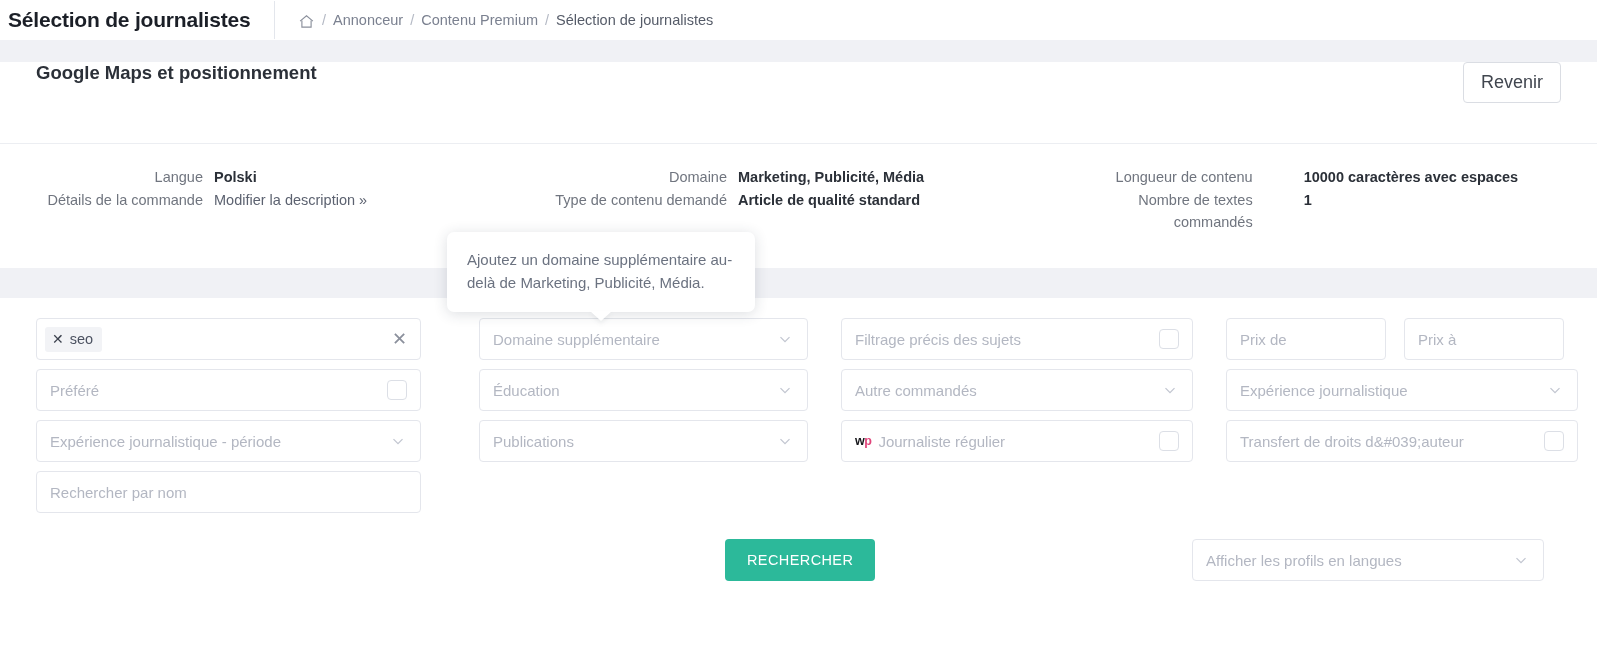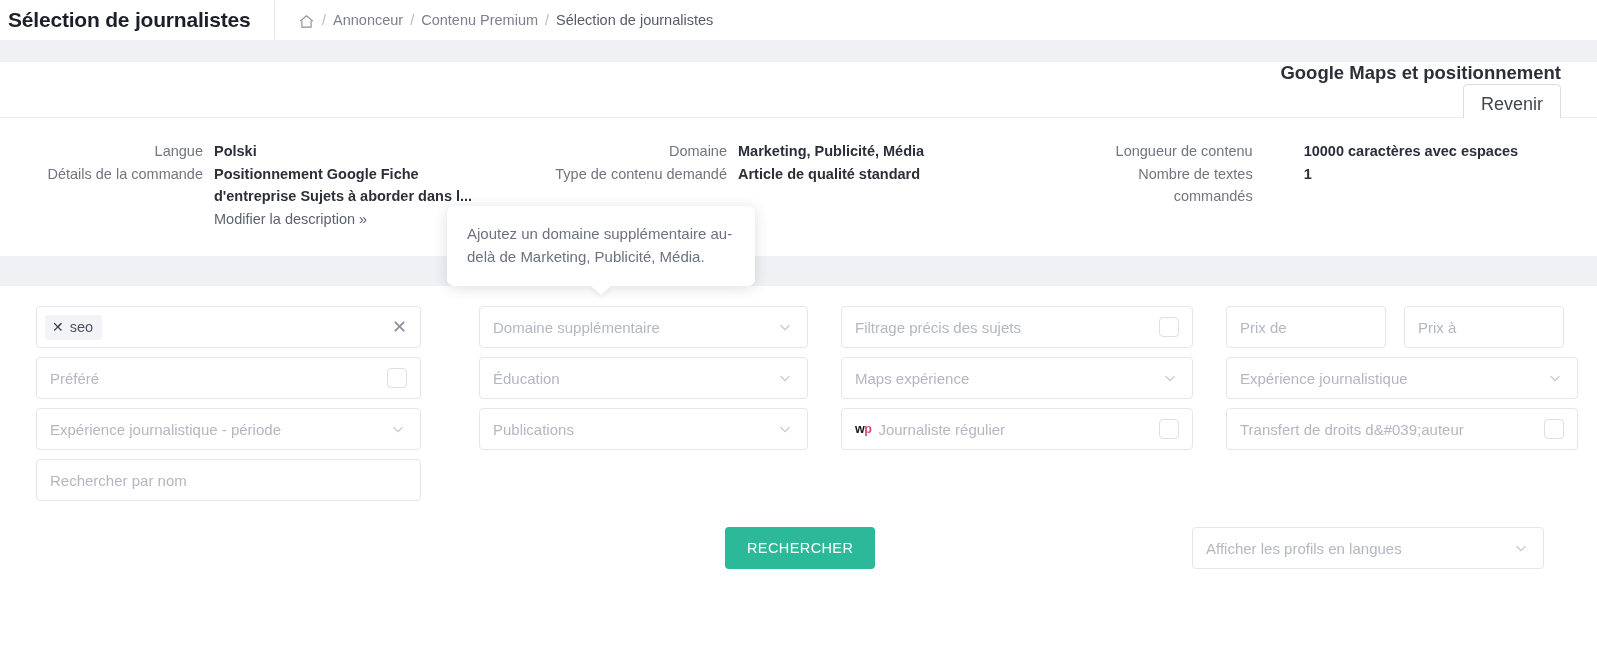--- a/index.html
+++ b/index.html
@@ -48,27 +48,26 @@
   
   .band {
     background: #f0f1f5;
   }
   .band-top { height: 22px; }
   .band-mid { height: 30px; }
 
   
   .card-header {
     background: #ffffff;
-    height: 56px;
-    display: flex;
-    align-items: flex-end;
+    height: 82px;
+    display: flex;
+    align-items: flex-start;
     justify-content: space-between;
     padding: 0 36px 0 36px;
     border-bottom: 1px solid #eceef2;
-    flex-direction: column;
   }
   .card-title {
     font-size: 18.5px;
     font-weight: bold;
     color: #2b3038;
   }
   .btn-revenir {
     border: 1px solid #dadde3;
     background: #ffffff;
     color: #41464f;
@@ -287,21 +286,20 @@
 
 <div class="details">
 
   <div class="det-col det-col-1">
     <div class="det-labels">
       <div>Langue</div>
       <div>Détails de la commande</div>
     </div>
     <div class="det-values">
       <div>Polski</div>
-      <div>Positionnement Google Fiche d'entreprise Sujets à aborder dans l...</div>
       <a class="det-link">Modifier la description »</a>
     </div>
   </div>
 
   <div class="det-col det-col-2">
     <div class="det-labels">
       <div>Domaine</div>
       <div>Type de contenu demandé</div>
     </div>
     <div class="det-values">
@@ -385,21 +383,21 @@
         <span class="chev">
           <svg width="18" height="18" viewBox="0 0 24 24" fill="none" stroke="currentColor" stroke-width="1.7">
               <path d="M6 9.5l6 6 6-6"></path>
             </svg>
         </span>
       </div>
     </div>
 
     <div class="fcol fcol-3">
       <div class="field">
-        <span class="ph">Maps expérience</span>
+        <span class="ph">Autre commandés</span>
         <span class="chev">
           <svg width="18" height="18" viewBox="0 0 24 24" fill="none" stroke="currentColor" stroke-width="1.7">
               <path d="M6 9.5l6 6 6-6"></path>
             </svg>
         </span>
       </div>
     </div>
 
     <div class="fcol fcol-4">
       <div class="field">

